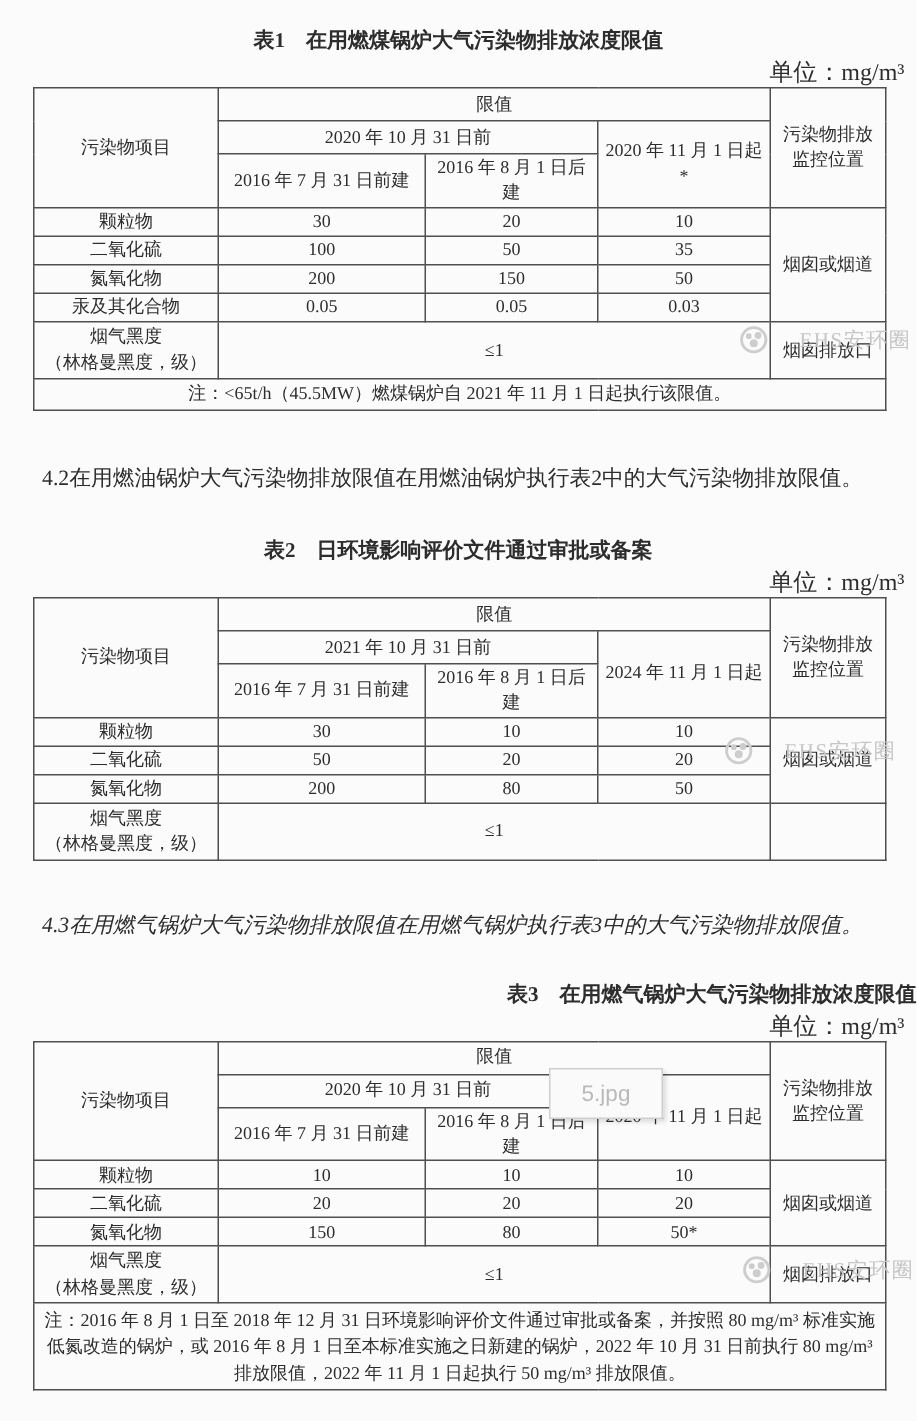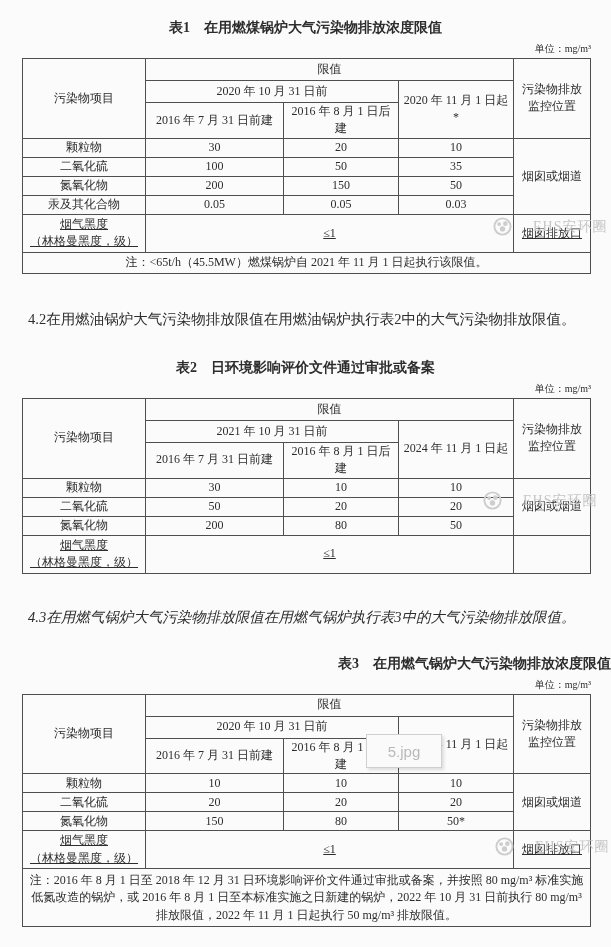--- a/index.html
+++ b/index.html
@@ -14,23 +14,23 @@
   .table-title{
     text-align:center;
     font-size:14px;font-weight:bold;
     line-height:18px;
   }
   .tt1{padding-top:19px;}
   .tt2{margin-top:30px;}
   .tt3{margin-top:28px;text-align:right;}
   .unit-line{
     text-align:right;
-    padding-right:20px;
+    padding-right:8px;
     margin-top:5px;
-    font-size:10px;line-height:14px;
+    font-size:16px;line-height:14px;
   }
   table.limits-table{
     border-collapse:collapse;
     table-layout:fixed;
     width:568px;
     margin:2px 0 0 22px;
     background:transparent;
   }
   table.limits-table td{
     border:1px solid #4f4f4f;
@@ -42,21 +42,21 @@
     color:#2d2d2d;
     overflow:hidden;
   }
   col.c1{width:123px;}
   col.c2{width:138px;}
   col.c3{width:115px;}
   col.c4{width:115px;}
   col.c5{width:77px;}
   tr.rh-a{height:22px;}
   tr.rh-b{height:19px;}
-  tr.rh-smoke{height:38px;text-decoration:underline;}
+  tr.rh-smoke{height:38px;}
   tr.rh-note{height:21px;}
   tr.rh-note3{height:58px;}
   td.note-cell{
     text-align:left;
     padding:2px 6px;
     line-height:18px;
   }
   .para{
     font-size:14.5px;
     line-height:19px;
@@ -72,21 +72,21 @@
     font-size:14px;
     letter-spacing:1px;
     white-space:nowrap;
     pointer-events:none;
   }
   .wm1{left:492px;top:216px;}
   .wm2{left:482px;top:490px;}
   .wm3{left:494px;top:836px;}
   .img-placeholder{
     position:absolute;
-    left:366px;top:734px;
+    left:366px;top:712px;
     width:74px;height:32px;
     background:#fafafa;
     border:1px solid #cfcfcf;
     box-shadow:2px 2px 3px rgba(0,0,0,0.12);
     display:flex;align-items:center;justify-content:center;
     color:#b9b9b9;
     font-size:15px;
     font-family:"Liberation Sans","DejaVu Sans",sans-serif;
   }
 </style>

